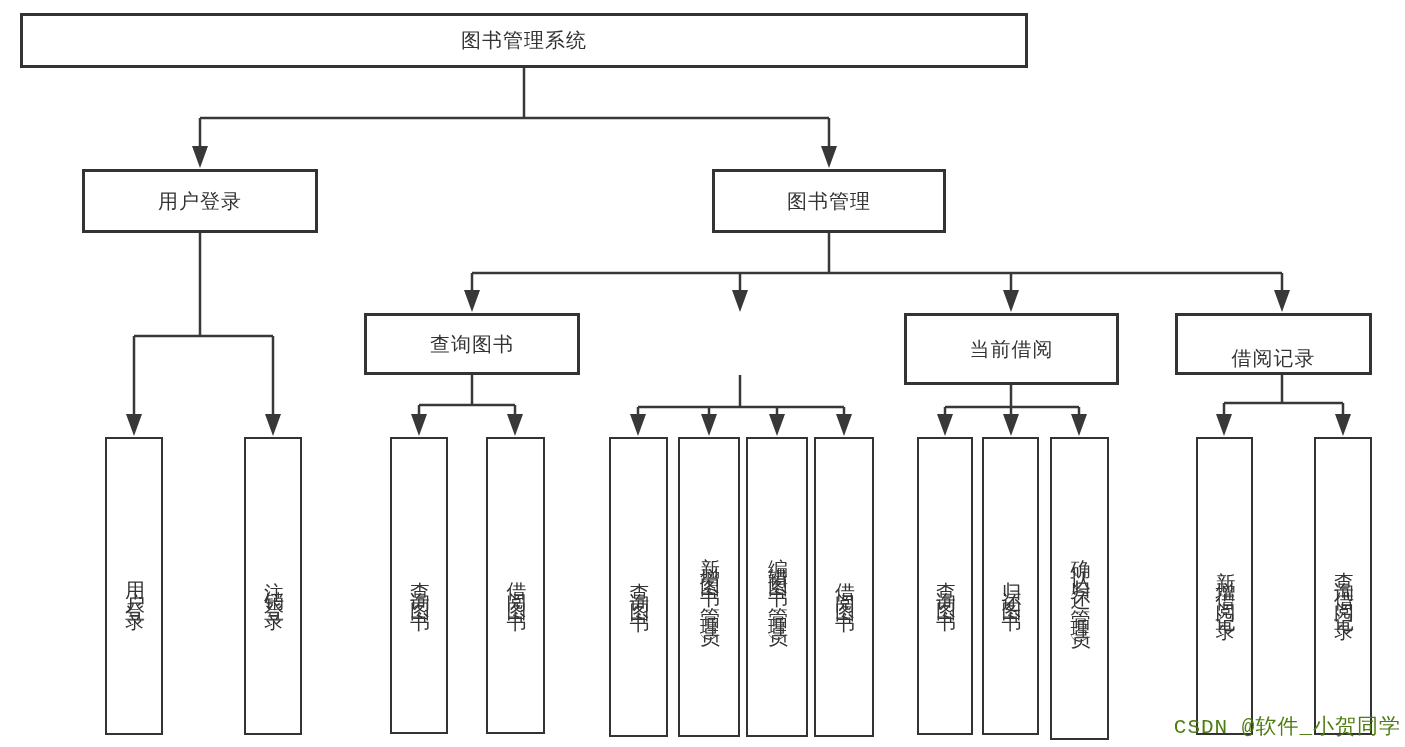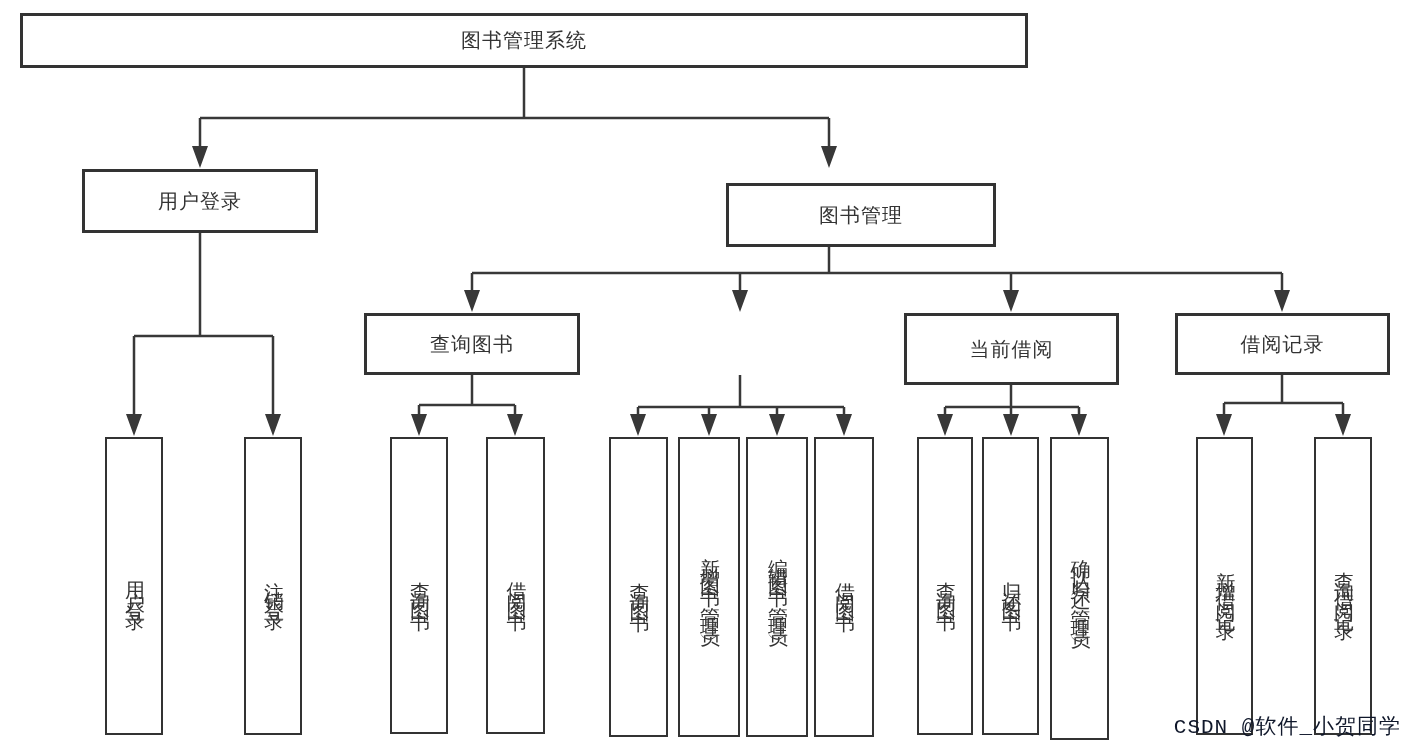--- a/index.html
+++ b/index.html
@@ -45,21 +45,21 @@
     font-size: 20px;
     letter-spacing: 10px;
     line-height: 1.05;
     color: #333333;
   }
   #watermark {
     position: absolute;
     right: 4px;
     top: 712px;
     font-size: 21px;
-    color: #0f172a;
+    color: #4d7c0f;
     letter-spacing: 1px;
     z-index: 5;
     white-space: nowrap;
   }
 </style>
 </head>
 <body>
 
 <div id="canvas">
 
@@ -101,31 +101,31 @@
     </g>
   </svg>
 
   <div class="box" style="left:20px; top:13px; width:1008px; height:55px;">
     <span>图书管理系统</span>
   </div>
 
   <div class="box" style="left:82px; top:169px; width:236px; height:64px;">
     <span>用户登录</span>
   </div>
-  <div class="box" style="left:712px; top:183px; width:270px; height:64px;margin-left:14px;">
+  <div class="box" style="left:712px; top:169px; width:234px; height:64px;">
     <span>图书管理</span>
   </div>
 
   <div class="box" style="left:364px; top:313px; width:216px; height:62px;">
     <span>查询图书</span>
   </div>
   <div class="box" style="left:904px; top:313px; width:215px; height:72px;">
     <span>当前借阅</span>
   </div>
-  <div class="box" style="left:1175px; top:313px; width:215px; height:62px;">
+  <div class="box" style="left:1175px; top:313px; width:197px; height:62px;align-items:flex-end;">
     <span>借阅记录</span>
   </div>
 
   <div class="box vbox" style="left:105px; top:437px; width:58px; height:298px;">
     <span class="vtext">用户登录</span>
   </div>
   <div class="box vbox" style="left:244px; top:437px; width:58px; height:298px;">
     <span class="vtext">注销登录</span>
   </div>
 

